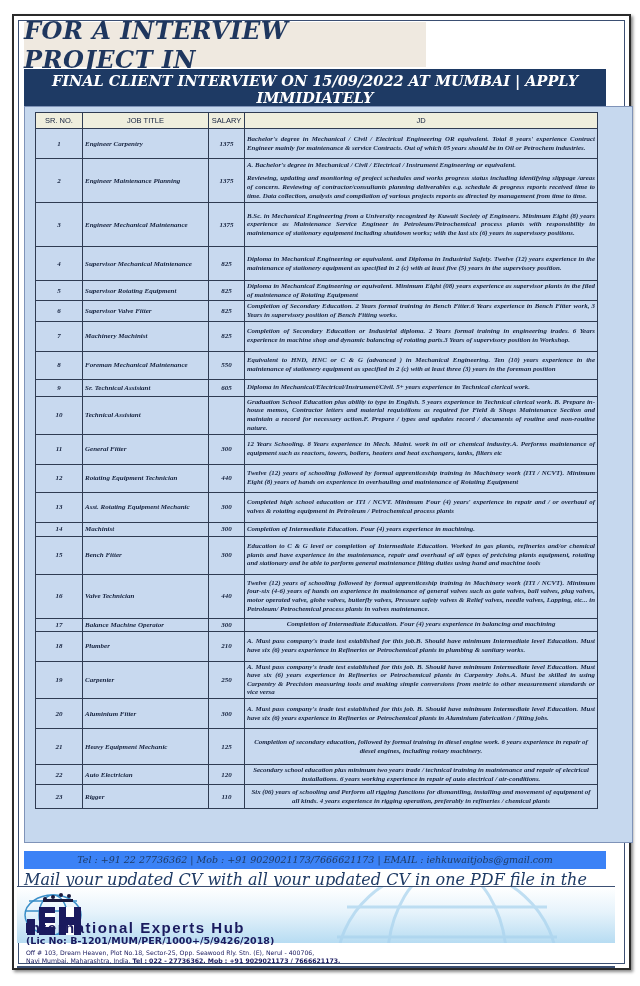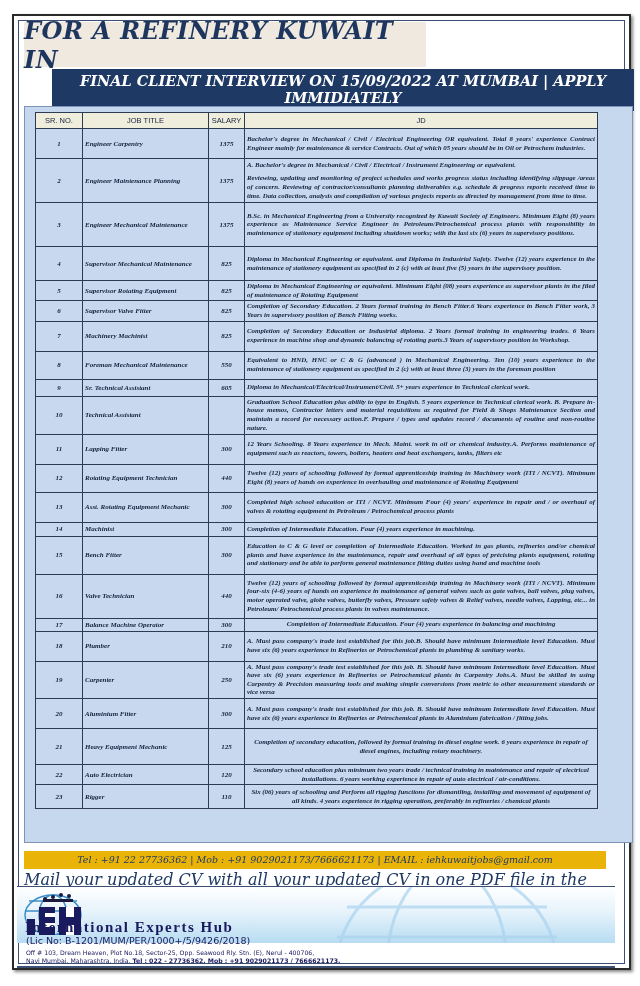--- a/index.html
+++ b/index.html
@@ -4,54 +4,54 @@
 <style>
   html,body{margin:0;padding:0;background:#fff;}
   body{width:640px;height:986px;position:relative;overflow:hidden;font-family:"Liberation Serif",serif;}
   .frame{position:absolute;left:12px;top:14px;width:615px;height:952px;border:2px solid #2a2a2a;box-shadow:2px 2px 3px #888;background:#fff;}
   .inner{position:absolute;left:4px;top:4px;right:4px;bottom:4px;border:1px solid #3b4f73;}
   .banner-top{position:absolute;left:12px;top:8px;width:582px;height:45px;}
   .banner-left{position:absolute;left:0;top:0;width:402px;height:45px;background:#efe9e0;display:flex;align-items:center;justify-content:center;}
   .banner-left span{font-family:"DejaVu Serif",serif;font-weight:bold;font-style:italic;font-size:24px;color:#1e365e;letter-spacing:0.5px;}
   .banner-right{position:absolute;left:402px;top:0;width:180px;height:45px;background:#1e3a64;display:flex;align-items:center;justify-content:center;}
   .banner-right span{font-family:"DejaVu Serif",serif;font-weight:bold;font-style:italic;font-size:32px;color:#fff;letter-spacing:1px;}
-  .subbanner{position:absolute;left:12px;top:55px;width:582px;height:42px;background:#1e3a64;text-align:center;color:#fff;margin-left:28px;}
+  .subbanner{position:absolute;left:12px;top:55px;width:582px;height:42px;background:#1e3a64;text-align:center;color:#fff;}
   .sub1{font-family:"DejaVu Serif",serif;font-weight:bold;font-style:italic;font-size:14.5px;margin-top:3px;}
   .sub2{font-family:"DejaVu Serif",serif;font-weight:bold;font-style:italic;font-size:8.5px;margin-top:2px;}
   .table-wrap{position:absolute;left:12px;top:99px;width:582px;height:735px;background:#c6d8ee;border:1px solid #7f93b8;padding-left:25px;}
   table{position:absolute;left:10px;top:5px;width:562px;border-collapse:collapse;table-layout:fixed;}
   th,td{border:1px solid #2f3b52;font-size:7px;color:#14213d;}
   th{background:#efeedd;font-family:"Liberation Sans",sans-serif;font-weight:normal;font-size:7.5px;height:13px;}
   td{background:#c8d9ef;font-style:italic;font-weight:bold;font-family:"Liberation Serif",serif;}
   td.num{text-align:center;}
   td.title{padding-left:2px;}
   td.sal{text-align:center;margin-top:36px;}
   td.jd{padding:1px 2px;text-align:justify;line-height:1.25;font-size:6.9px;}
   td.jd.center{text-align:center;}
-  .contact{position:absolute;left:12px;top:836px;width:582px;height:18px;background:#eab308;text-align:center;font-family:"DejaVu Serif",serif;font-style:italic;font-size:9.5px;color:#1e3a64;line-height:18px;}
+  .contact{position:absolute;left:12px;top:836px;width:582px;height:18px;background:#3b82f6;text-align:center;font-family:"DejaVu Serif",serif;font-style:italic;font-size:9.5px;color:#1e3a64;line-height:18px;}
   .mailnote{position:absolute;left:12px;top:855px;width:582px;text-align:left;font-family:"DejaVu Serif",serif;font-style:italic;font-weight:normal;font-size:16px;color:#1e3a64;}
   .footer{position:absolute;left:12px;top:872px;width:582px;height:73px;background:linear-gradient(180deg,#ffffff 0%,#e6f3fb 45%,#b7dcf2 100%);border-top:1px solid #3b4f73;overflow:hidden;}
   .globe{position:absolute;left:6px;top:2px;width:70px;height:46px;}
   .bigglobe{position:absolute;left:300px;top:-30px;width:260px;height:160px;}
-  .company{position:absolute;left:6px;top:38px;font-family:Liberation Serif, serif;font-weight:bold;font-size:16px;color:#1a1a5e;letter-spacing:1.5px;}
-  .lic{position:absolute;left:6px;top:56px;font-family:"DejaVu Sans",sans-serif;font-weight:normal;font-size:9px;color:#1a1a5e;}
+  .company{position:absolute;left:6px;top:38px;font-family:Liberation Sans, sans-serif;font-weight:bold;font-size:16px;color:#1a1a5e;letter-spacing:1.5px;}
+  .lic{position:absolute;left:6px;top:56px;font-family:"DejaVu Sans",sans-serif;font-weight:bold;font-size:9px;color:#1a1a5e;}
   .addr{position:absolute;left:18px;top:945px;width:580px;font-family:"DejaVu Sans",sans-serif;font-size:6.2px;color:#1a1a5e;line-height:1.3;}
   .addr b{font-weight:bold;}
   .bottomline{position:absolute;left:12px;top:962px;width:582px;height:2px;background:#3b4f73;}
 </style>
 </head>
 <body>
 
 <div class="frame">
   <div class="inner"></div>
 </div>
 
 <div class="banner-top" style="left:24px;top:22px;">
   <div class="banner-left">
-    <span>FOR A REFINERY KUWAIT IN</span>
+    <span>FOR A INTERVIEW PROJECT IN</span>
   </div>
 </div>
 
 <div class="subbanner" style="left:24px;top:69px;">
   <div class="sub1">FINAL CLIENT INTERVIEW ON 15/09/2022 AT MUMBAI | APPLY IMMIDIATELY</div>
   <div class="sub2">ONLY SHORTISTED CANDIDATES CAN ATTEND THE FINAL CLIENT INTERVIEW</div>
 </div>
 
 <div class="table-wrap" style="left:24px;top:106px;">
   <table>
@@ -146,21 +146,21 @@
         <tr style="height: 38px;">
           <td class="num">10</td>
           <td class="title">Technical Assistant</td>
           <td class="sal"></td>
           <td class="jd">
             <div>Graduation School Education  plus ability to type in English. 5 years experience in Technical clerical work. B. Prepare in-house memos, Contractor letters and material requisitions as required for Field &amp; Shops Maintenance Section and maintain a record for necessary action.F. Prepare / types and updates record / documents of routine and non-routine nature.</div>
           </td>
         </tr>
         <tr style="height: 30px;">
           <td class="num">11</td>
-          <td class="title">Lapping Fitter</td>
+          <td class="title">General Fitter</td>
           <td class="sal">300</td>
           <td class="jd">
             <div>12 Years Schooling. 8 Years experience in Mech. Maint. work in oil or chemical industry.A. Performs maintenance of equipment such as reactors, towers, boilers, heaters and heat exchangers, tanks, filters etc</div>
           </td>
         </tr>
         <tr style="height: 28px;">
           <td class="num">12</td>
           <td class="title">Rotating Equipment Technician</td>
           <td class="sal">440</td>
           <td class="jd">

